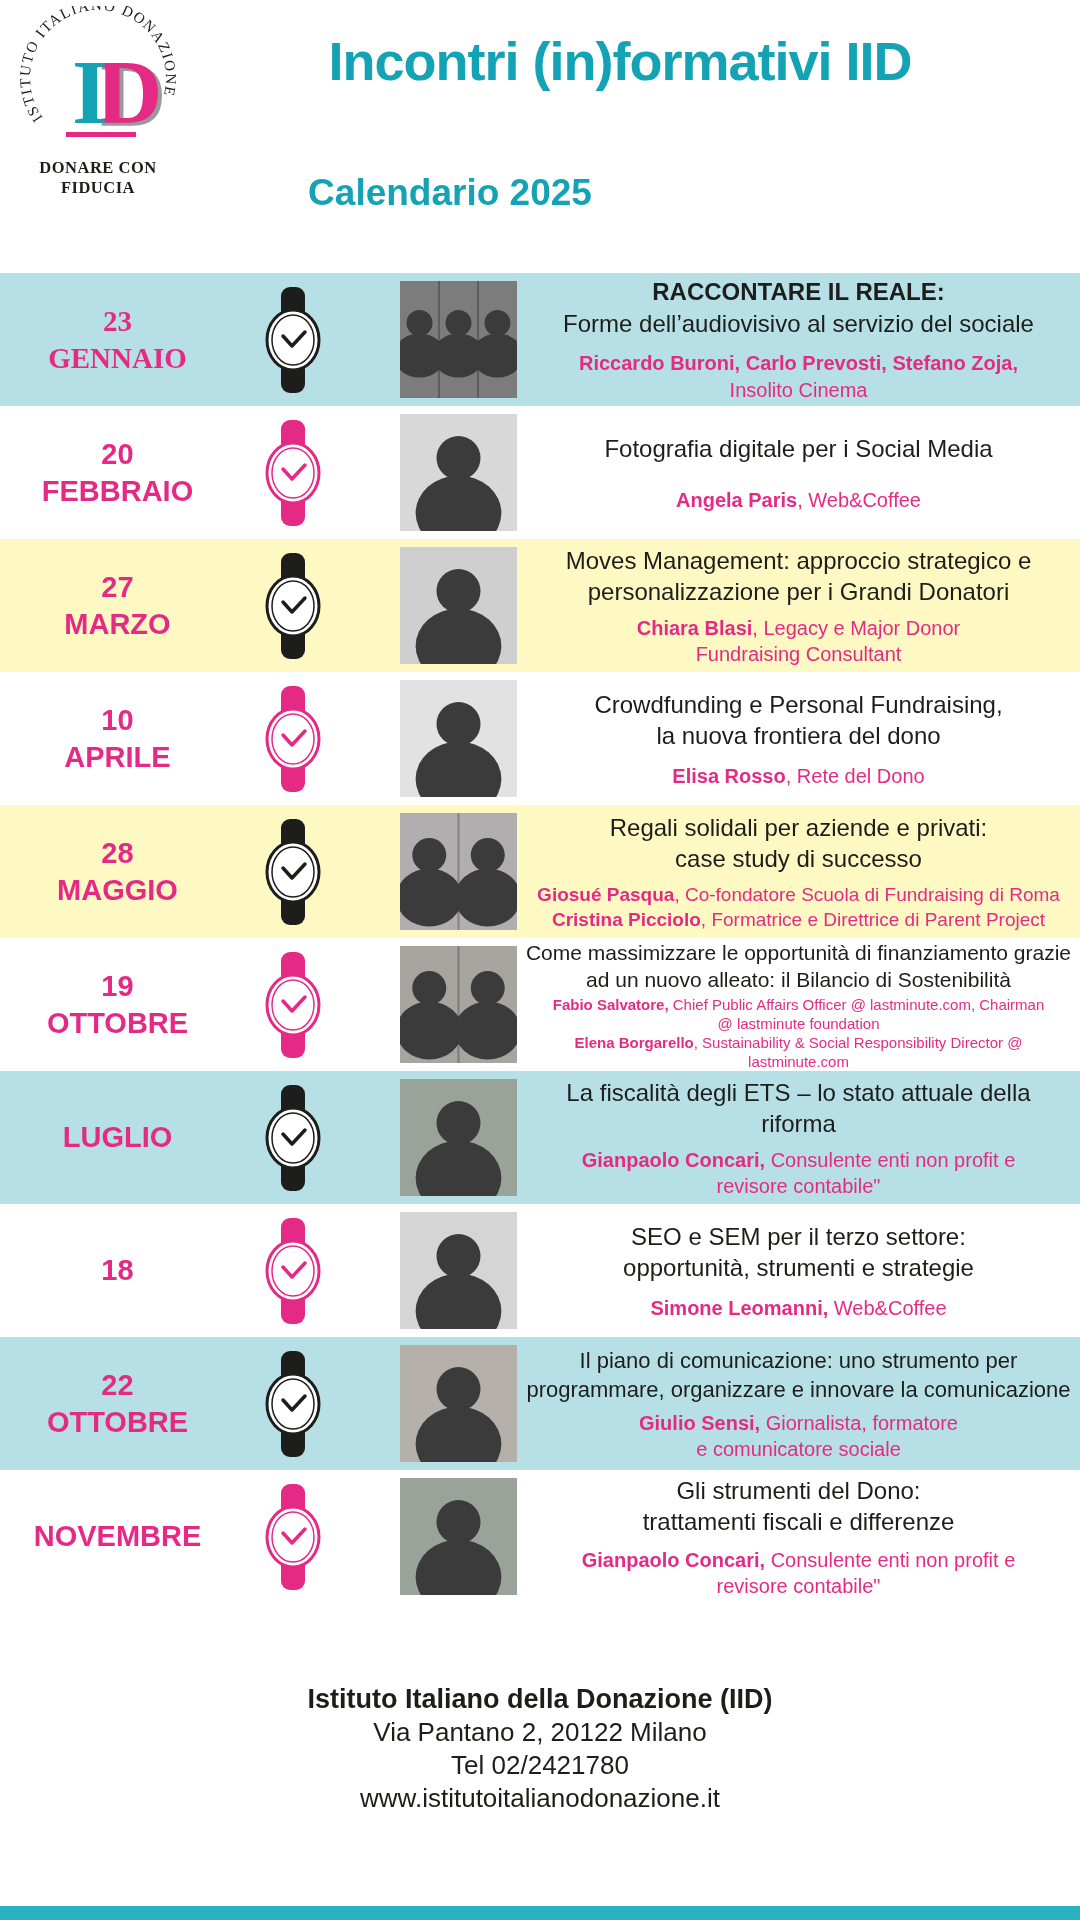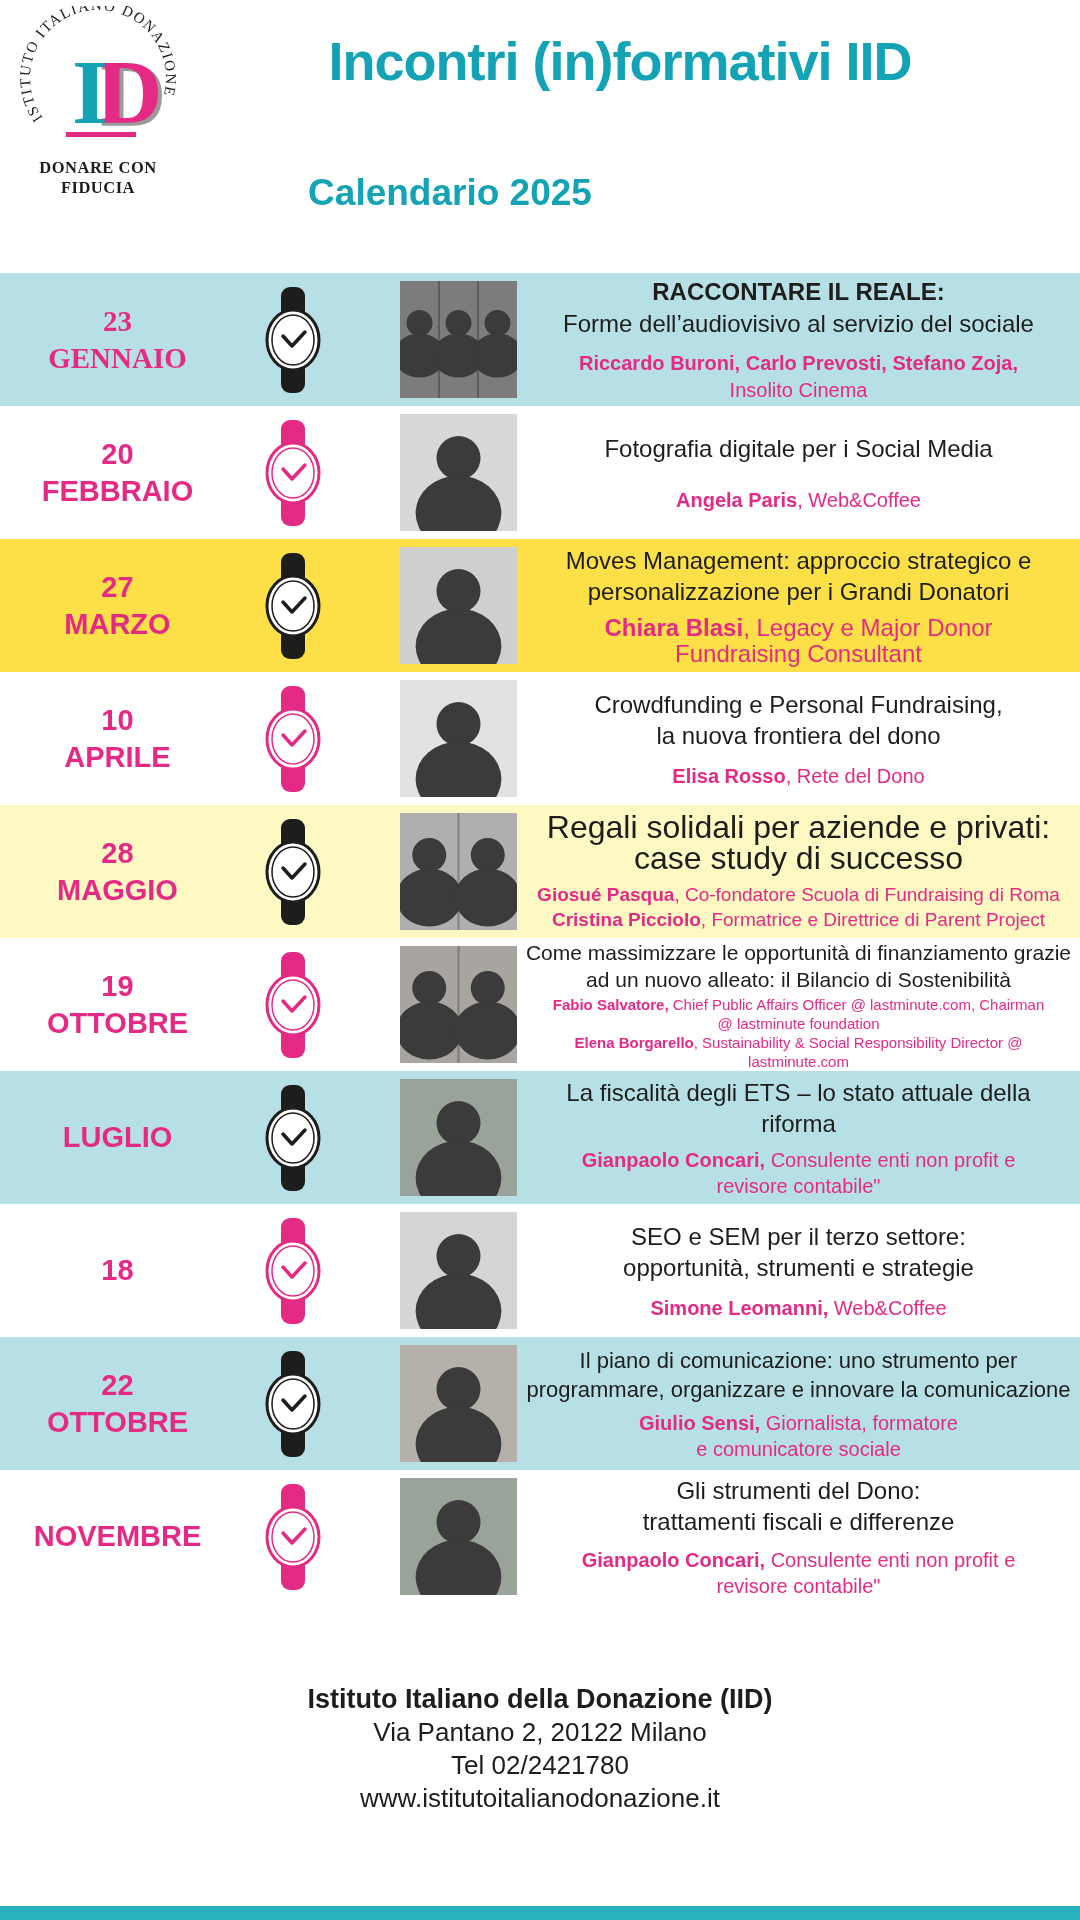--- a/index.html
+++ b/index.html
@@ -114,21 +114,21 @@
       <div class="info">
         <div class="title" style="font-size: 24px; line-height: 32px;">
             <div class="line">Fotografia digitale per i Social Media</div>
           </div>
         <div class="speakers" style="font-size: 20px; line-height: 26px; margin-top: 22px; color: rgb(229, 42, 134);">
             <div class="line"><span class="b">Angela Paris</span><span>, Web&amp;Coffee</span></div>
           </div>
       </div>
     </div>
 
-    <div class="row blue" style="background: #fde047;">
+    <div class="row blue" style="background: #fef9c3;">
       <div class="date" style="color: rgb(229, 42, 134);">
         <div class="day">27</div>
         <div class="month">MARZO</div>
       </div>
       <div class="watch">
           <svg width="56" height="110" viewBox="0 0 56 110">
     <rect x="16" y="2" width="24" height="106" rx="9" fill="#1d1d1b"></rect>
     <ellipse cx="28" cy="55" rx="26" ry="30" fill="#ffffff" stroke="#1d1d1b" stroke-width="3"></ellipse>
     <ellipse cx="28" cy="55" rx="21" ry="25" fill="none" stroke="#1d1d1b" stroke-width="1.5"></ellipse>
     <path d="M 18 51 L 27 61 L 40 47" stroke="#1d1d1b" stroke-width="3.5" fill="none" stroke-linecap="round" stroke-linejoin="round"></path>
@@ -137,21 +137,21 @@
       <div class="photo"><svg width="117" height="117" viewBox="0 0 117 117">
             <rect width="117" height="117" fill="#cfcfcf"></rect>
             <circle cx="58.5" cy="44" r="22" fill="#3b3b3b"></circle>
               <ellipse cx="58.5" cy="99" rx="42.9" ry="37.4" fill="#3b3b3b"></ellipse>
           </svg></div>
       <div class="info">
         <div class="title" style="font-size: 24px; line-height: 31px;">
             <div class="line">Moves Management: approccio strategico e</div>
             <div class="line">personalizzazione per i Grandi Donatori</div>
           </div>
-        <div class="speakers" style="font-size: 24px; line-height: 26px; margin-top: 8px; color: rgb(229, 42, 134);">
+        <div class="speakers" style="font-size: 20px; line-height: 26px; margin-top: 8px; color: rgb(229, 42, 134);">
             <div class="line"><span class="b">Chiara Blasi</span><span>, Legacy e Major Donor</span></div>
             <div class="line"><span>Fundraising Consultant</span></div>
           </div>
       </div>
     </div>
 
     <div class="row white">
       <div class="date" style="color: rgb(229, 42, 134);">
         <div class="day">10</div>
         <div class="month">APRILE</div>
@@ -195,21 +195,21 @@
         </div>
       <div class="photo"><svg width="117" height="117" viewBox="0 0 117 117">
             <rect width="117" height="117" fill="#b0aeae"></rect>
             <circle cx="29.25" cy="42" r="17" fill="#3b3b3b"></circle>
               <ellipse cx="29.25" cy="84.5" rx="33.15" ry="28.9" fill="#3b3b3b"></ellipse>
             <line x1="58.5" y1="0" x2="58.5" y2="117" stroke="rgba(0,0,0,0.25)" stroke-width="2"></line>
             <circle cx="87.75" cy="42" r="17" fill="#3b3b3b"></circle>
               <ellipse cx="87.75" cy="84.5" rx="33.15" ry="28.9" fill="#3b3b3b"></ellipse>
           </svg></div>
       <div class="info">
-        <div class="title" style="font-size: 32px; line-height: 31px;">
+        <div class="title" style="font-size: 24px; line-height: 31px;">
             <div class="line">Regali solidali per aziende e privati:</div>
             <div class="line">case study di successo</div>
           </div>
         <div class="speakers" style="font-size: 19px; line-height: 25px; margin-top: 8px; color: rgb(229, 42, 134);">
             <div class="line"><span class="b">Giosué Pasqua</span><span>, Co-fondatore Scuola di Fundraising di Roma</span></div>
             <div class="line"><span class="b">Cristina Picciolo</span><span>, Formatrice e Direttrice di Parent Project</span></div>
           </div>
       </div>
     </div>
 

